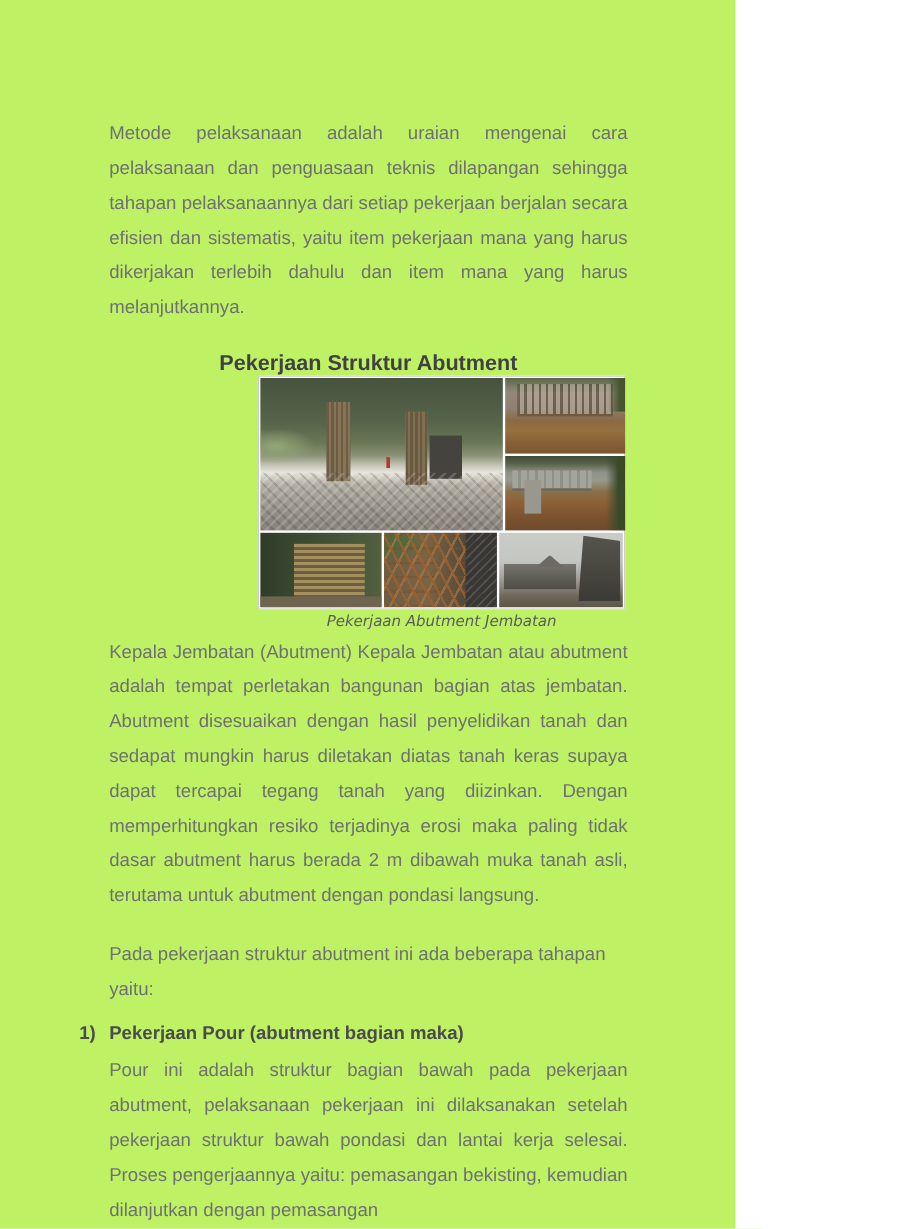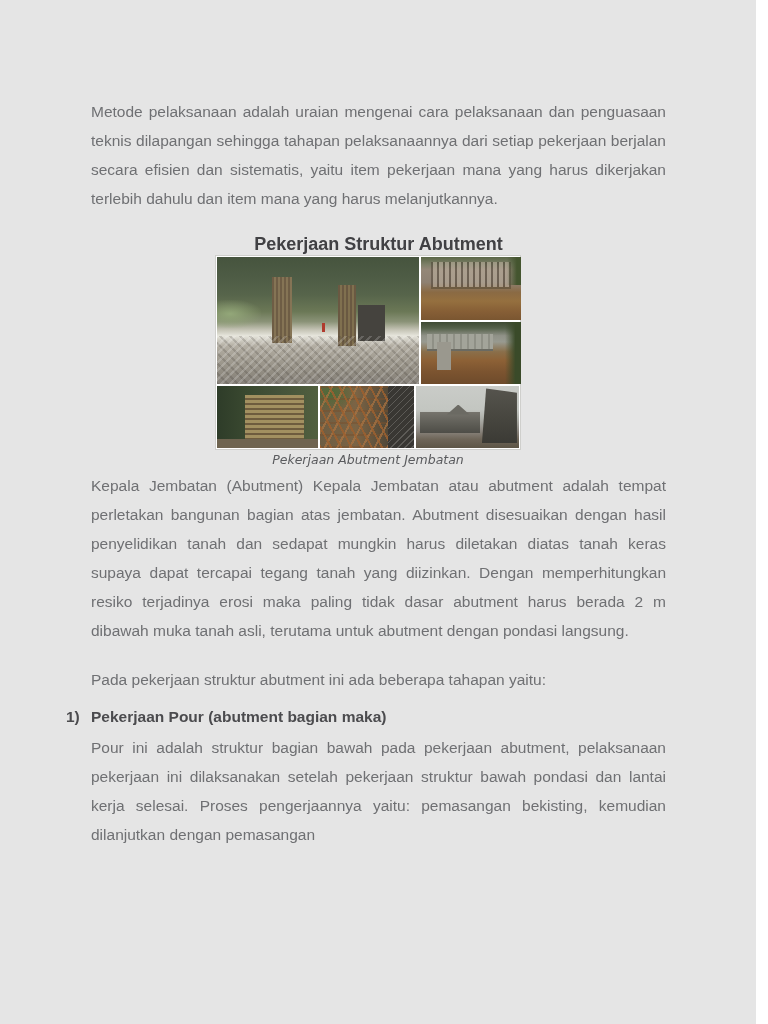--- a/index.html
+++ b/index.html
@@ -4,23 +4,23 @@
 <style>
   html, body { margin: 0; padding: 0; }
   body {
     width: 768px; height: 1024px;
     background: #ffffff;
     font-family: "Liberation Sans", sans-serif;
     overflow: hidden;
   }
   .page {
     box-sizing: border-box;
-    width: 756px; height: 1024px;
+    width: 613px; height: 1024px;
     padding: 97px 90px 0 91px;
-    background: #e5e5e5;
+    background: #bef264;
   }
   .body-text {
     font-size: 15.5px;
     line-height: 29px;
     color: #6f7073;
     text-align: justify;
     margin: 0 0 20px 0;
   }
   .section-heading {
     font-size: 18px;

